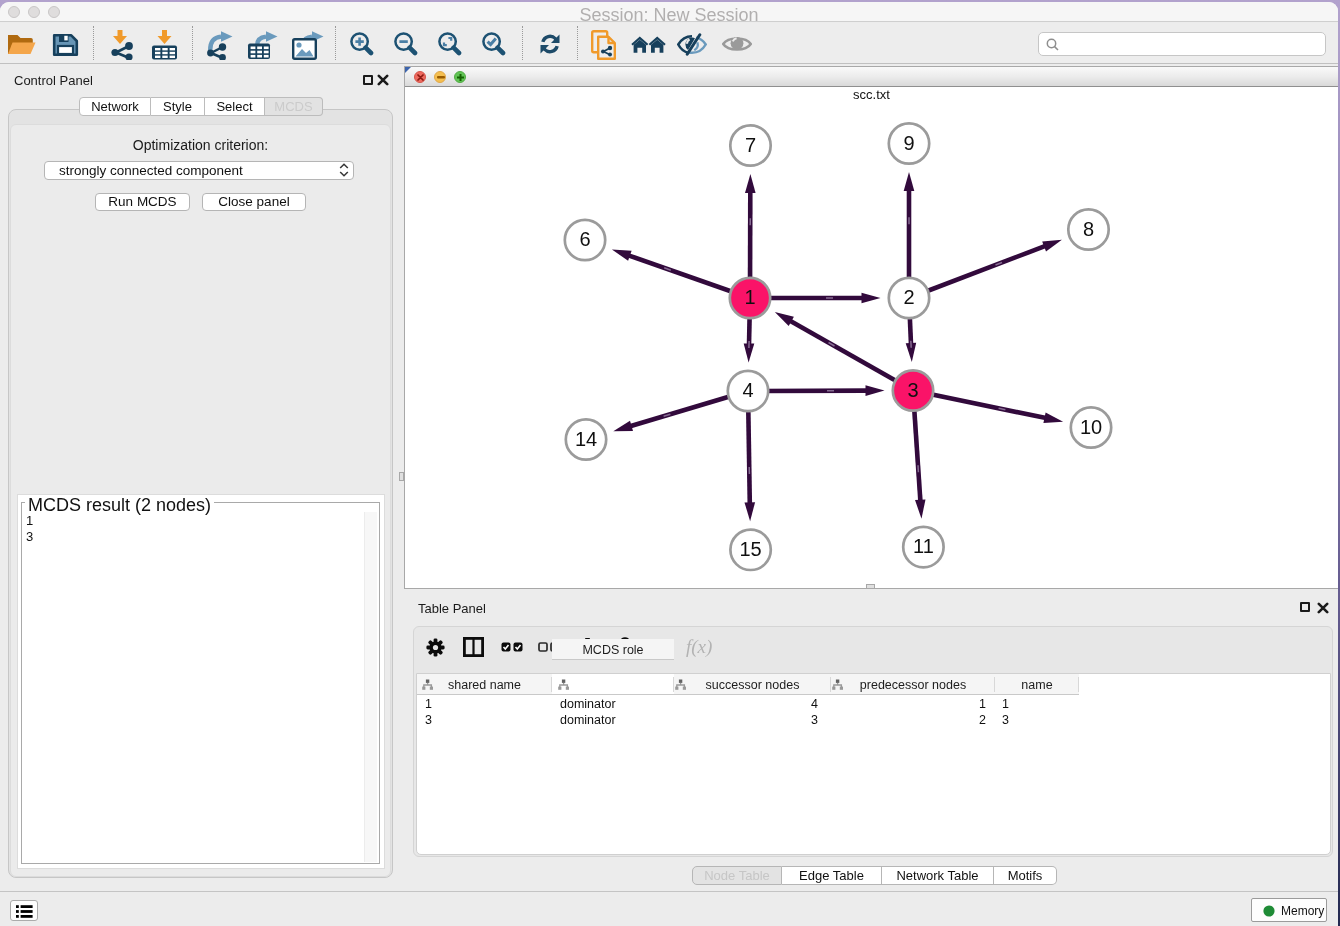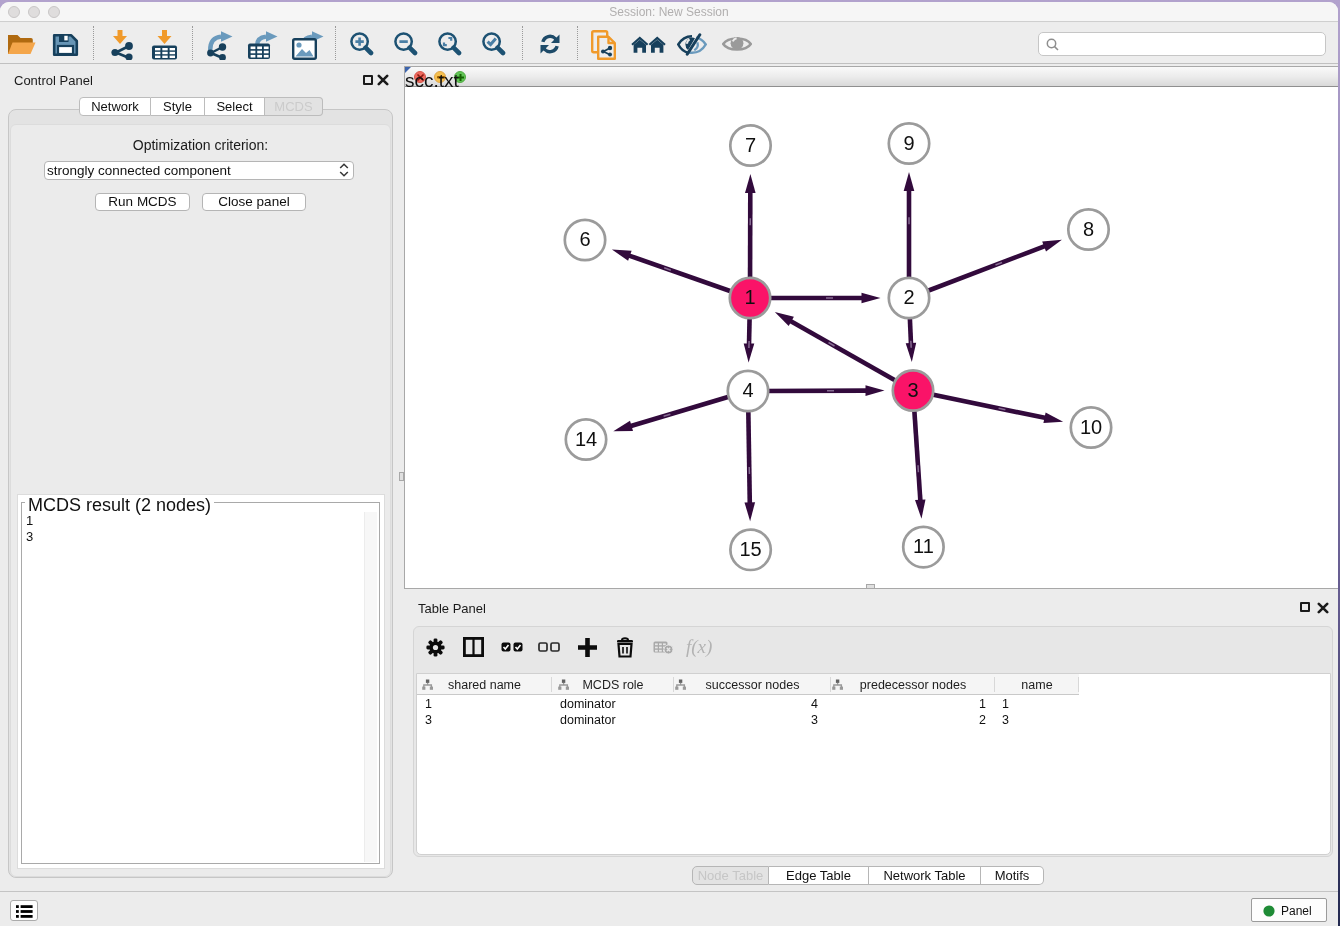--- a/index.html
+++ b/index.html
@@ -1,44 +1,44 @@
 <!DOCTYPE html>
 <html><head><meta charset="utf-8"><style>
 *{margin:0;padding:0;box-sizing:border-box}
 html,body{width:1340px;height:926px;overflow:hidden}
 body{font-family:"Liberation Sans",sans-serif;background:linear-gradient(180deg,#b2a2cd 0%,#9286b8 30%,#645b8f 65%,#232950 100%);position:relative}
 .abs{position:absolute}
 .app{position:absolute;left:0;top:2px;right:2px;bottom:0;background:#ececec;border-radius:9px 9px 0 0;overflow:hidden}
 .titlebar{position:absolute;left:0;top:0;right:0;height:20px;background:#f6f6f6;border-bottom:1px solid #cfcfcf}
 .tl{position:absolute;top:4px;width:12px;height:12px;border-radius:50%;background:#dfdddd;border:1px solid #c8c6c6}
-.title{position:absolute;top:3px;left:0;right:0;text-align:center;font-size:12px;color:#b1afaf}
+.title{position:absolute;top:3px;left:0;right:0;text-align:center;font-size:18px;color:#b1afaf}
 .toolbar{position:absolute;left:0;top:21px;right:0;height:41px;background:#ededed;border-bottom:1px solid #c0c0c0}
 .sep{position:absolute;height:34px;width:0;border-left:1px dotted #9a9a9a}
 .search{position:absolute;background:#fff;border:1px solid #c6c6c6;border-radius:5px}
 .hd{position:absolute;font-size:13px;color:#1b1b1b}
 .sq-icon{position:absolute;width:10px;height:10px;border:2px solid #1b1b1b;border-radius:1px}
 .tabs{position:absolute;display:flex;z-index:5}
 .tab{height:19px;border:1px solid #bcbcbc;border-left:none;background:#fff;font-size:13px;color:#111;text-align:center;line-height:17px}
 .tab.first{border-left:1px solid #bcbcbc;border-radius:4px 0 0 4px}
 .tab.sel{background:#e2e2e2;color:#cbcbcb;border-radius:0 4px 4px 0}
 .cp-outer{position:absolute;border:1px solid #c6c6c6;border-radius:8px;background:#e3e3e3}
 .cp-inner{position:absolute;background:#ebebeb;border:1px solid #dcdcdc;border-radius:6px}
 .opt-label{position:absolute;text-align:center;font-size:14px;color:#1a1a1a}
-.select{position:absolute;background:#fff;border:1px solid #b5b5b5;border-radius:4px;font-size:13.5px;color:#111;line-height:17px;padding-left:2px}
+.select{position:absolute;background:#fff;border:1px solid #b5b5b5;border-radius:4px;font-size:13.5px;color:#111;line-height:17px;padding-left:14px}
 .btn{position:absolute;background:#fff;border:1px solid #b5b5b5;border-radius:4px;font-size:13.5px;color:#111;text-align:center;line-height:16px}
 .result-wrap{position:absolute;background:#fff;border:1px solid #dcdcdc}
 .fieldset{position:absolute;left:3px;top:7px;right:4px;bottom:4px;border:1px solid #a9a9a9}
 .fieldset-label{position:absolute;left:3px;top:-8px;background:#fff;padding:0 3px;font-size:18px;color:#111}
 .result-text{position:absolute;left:4px;top:10px;font-size:13px;color:#111;line-height:16px}
 .vscroll{position:absolute;right:2px;top:9px;width:13px;bottom:1px;background:#f7f7f7;border-left:1px solid #ececec}
 .grip{position:absolute;background:#e0e0e0;border:1px solid #a8a8a8}
 .frame{position:absolute;border:1px solid #a8a8a8;background:#fff}
 .frame-tb{position:absolute;left:0;top:0;right:0;height:20px;background:linear-gradient(180deg,#f9f9f9 0%,#ececec 50%,#d9d9d9 100%);border-bottom:1px solid #8f8f8f}
 .mtl{position:absolute;top:3.5px;width:12px;height:12px;border-radius:50%}
-.frame-title{position:absolute;left:0;right:0;top:3px;text-align:left;font-size:19px;color:#111}
+.frame-title{position:absolute;left:0;right:0;top:20px;text-align:center;font-size:13px;color:#111}
 .tp-box{position:absolute;background:#e7e7e7;border:1px solid #d5d5d5;border-radius:6px}
 .table-area{position:absolute;background:#fff;border:1px solid #d0d0d0;border-radius:0 0 5px 5px}
 .th{position:absolute;top:0;height:21px;background:#f5f5f5;border-bottom:1px solid #c9c9c9}
 .th-lab{position:absolute;top:4px;font-size:12.5px;color:#1d1d1d;text-align:center;width:100%}
 .cell{position:absolute;font-size:12.5px;color:#111}
 .btabs{position:absolute;display:flex;z-index:5}
 .btab{height:19px;border:1px solid #b6b6b6;border-left:none;background:#fff;font-size:13px;color:#111;text-align:center;line-height:17px}
 .statusbar{position:absolute;left:0;right:0;bottom:0;height:35px;background:#ececec;border-top:1px solid #c4c4c4}
 .sb-btn{position:absolute;background:#fdfdfd;border:1px solid #ababab;border-radius:3px}
 .mem-btn{position:absolute;background:#fdfdfd;border:1px solid #9b9b9b;border-radius:2px;font-size:12px;color:#111}
@@ -358,21 +358,21 @@
       <rect x="6" y="8.8" width="2.8" height="1.8" fill="#e7e7e7"></rect>
       <rect x="10" y="8.8" width="2.8" height="1.8" fill="#e7e7e7"></rect>
       <circle cx="15.5" cy="8.5" r="4.5" fill="#a9a9a9" stroke="#e7e7e7" stroke-width="1"></circle>
       <path d="M13.8 6.8 L17.2 10.2 M17.2 6.8 L13.8 10.2" stroke="#e7e7e7" stroke-width="1.4"></path>
     </svg>
 <div class="abs" style="left:686px;top:634px;font-family:'Liberation Serif',serif;font-style:italic;font-size:19px;color:#b3b3b3">f(x)</div>
 <div class="table-area" style="left:416px;top:671px;width:915px;height:182px"></div>
 <div class="th" style="left:417px;top:672px;width:135px">
       <div class="th-lab">shared name</div>
     </div>
-<div class="th" style="left:552px;top:672px;width:122px">
+<div class="th" style="left:552px;top:637px;width:122px">
       <div class="th-lab">MCDS role</div>
     </div>
 <div class="th" style="left:674px;top:672px;width:157px">
       <div class="th-lab">successor nodes</div>
     </div>
 <div class="th" style="left:831px;top:672px;width:164px">
       <div class="th-lab">predecessor nodes</div>
     </div>
 <div class="th" style="left:995px;top:672px;width:84px">
       <div class="th-lab">name</div>
@@ -411,34 +411,34 @@
 <div class="cell" style="left:560px;top:695px">dominator</div>
 <div class="cell" style="left:730px;top:695px;width:88px;text-align:right">4</div>
 <div class="cell" style="left:890px;top:695px;width:96px;text-align:right">1</div>
 <div class="cell" style="left:1002px;top:695px">1</div>
 <div class="cell" style="left:425px;top:711px">3</div>
 <div class="cell" style="left:560px;top:711px">dominator</div>
 <div class="cell" style="left:730px;top:711px;width:88px;text-align:right">3</div>
 <div class="cell" style="left:890px;top:711px;width:96px;text-align:right">2</div>
 <div class="cell" style="left:1002px;top:711px">3</div>
 <div class="btabs" style="left:692px;top:864px">
-      <div class="btab" style="width:77px;background:#e3e3e3;color:#c6c6c6;border-radius:5px 0 0 5px;border-left:1px solid #b6b6b6">Node Table</div>
+      <div class="btab" style="width:90px;background:#e3e3e3;color:#c6c6c6;border-radius:5px 0 0 5px;border-left:1px solid #b6b6b6">Node Table</div>
       <div class="btab" style="width:100px">Edge Table</div>
       <div class="btab" style="width:112px">Network Table</div>
       <div class="btab" style="width:63px;border-radius:0 5px 5px 0">Motifs</div>
     </div>
 <div class="statusbar">
       <div class="sb-btn" style="left:10px;top:8px;width:28px;height:21px"></div>
       <svg class="abs" style="left:16px;top:12.5px" width="17" height="13">
         <rect x="0" y="0.2" width="2.8" height="2.8" fill="#000"></rect>
         <rect x="4.6" y="0.2" width="12" height="2.8" fill="#000"></rect>
         <rect x="0" y="5.1" width="2.8" height="2.8" fill="#000"></rect>
         <rect x="4.6" y="5.1" width="12" height="2.8" fill="#000"></rect>
         <rect x="0" y="10" width="2.8" height="2.8" fill="#000"></rect>
         <rect x="4.6" y="10" width="12" height="2.8" fill="#000"></rect>
       </svg>
       <div class="mem-btn" style="right:11px;top:6px;width:76px;height:24px">
         <svg style="position:absolute;left:11px;top:6px" width="12" height="12">
           <circle cx="6" cy="6" r="5.6" fill="#1e8b35"></circle>
         </svg>
-        <span style="position:absolute;left:29px;top:5px">Panel</span>
+        <span style="position:absolute;left:29px;top:5px">Memory</span>
       </div>
     </div>
 </div>
 </body></html>

